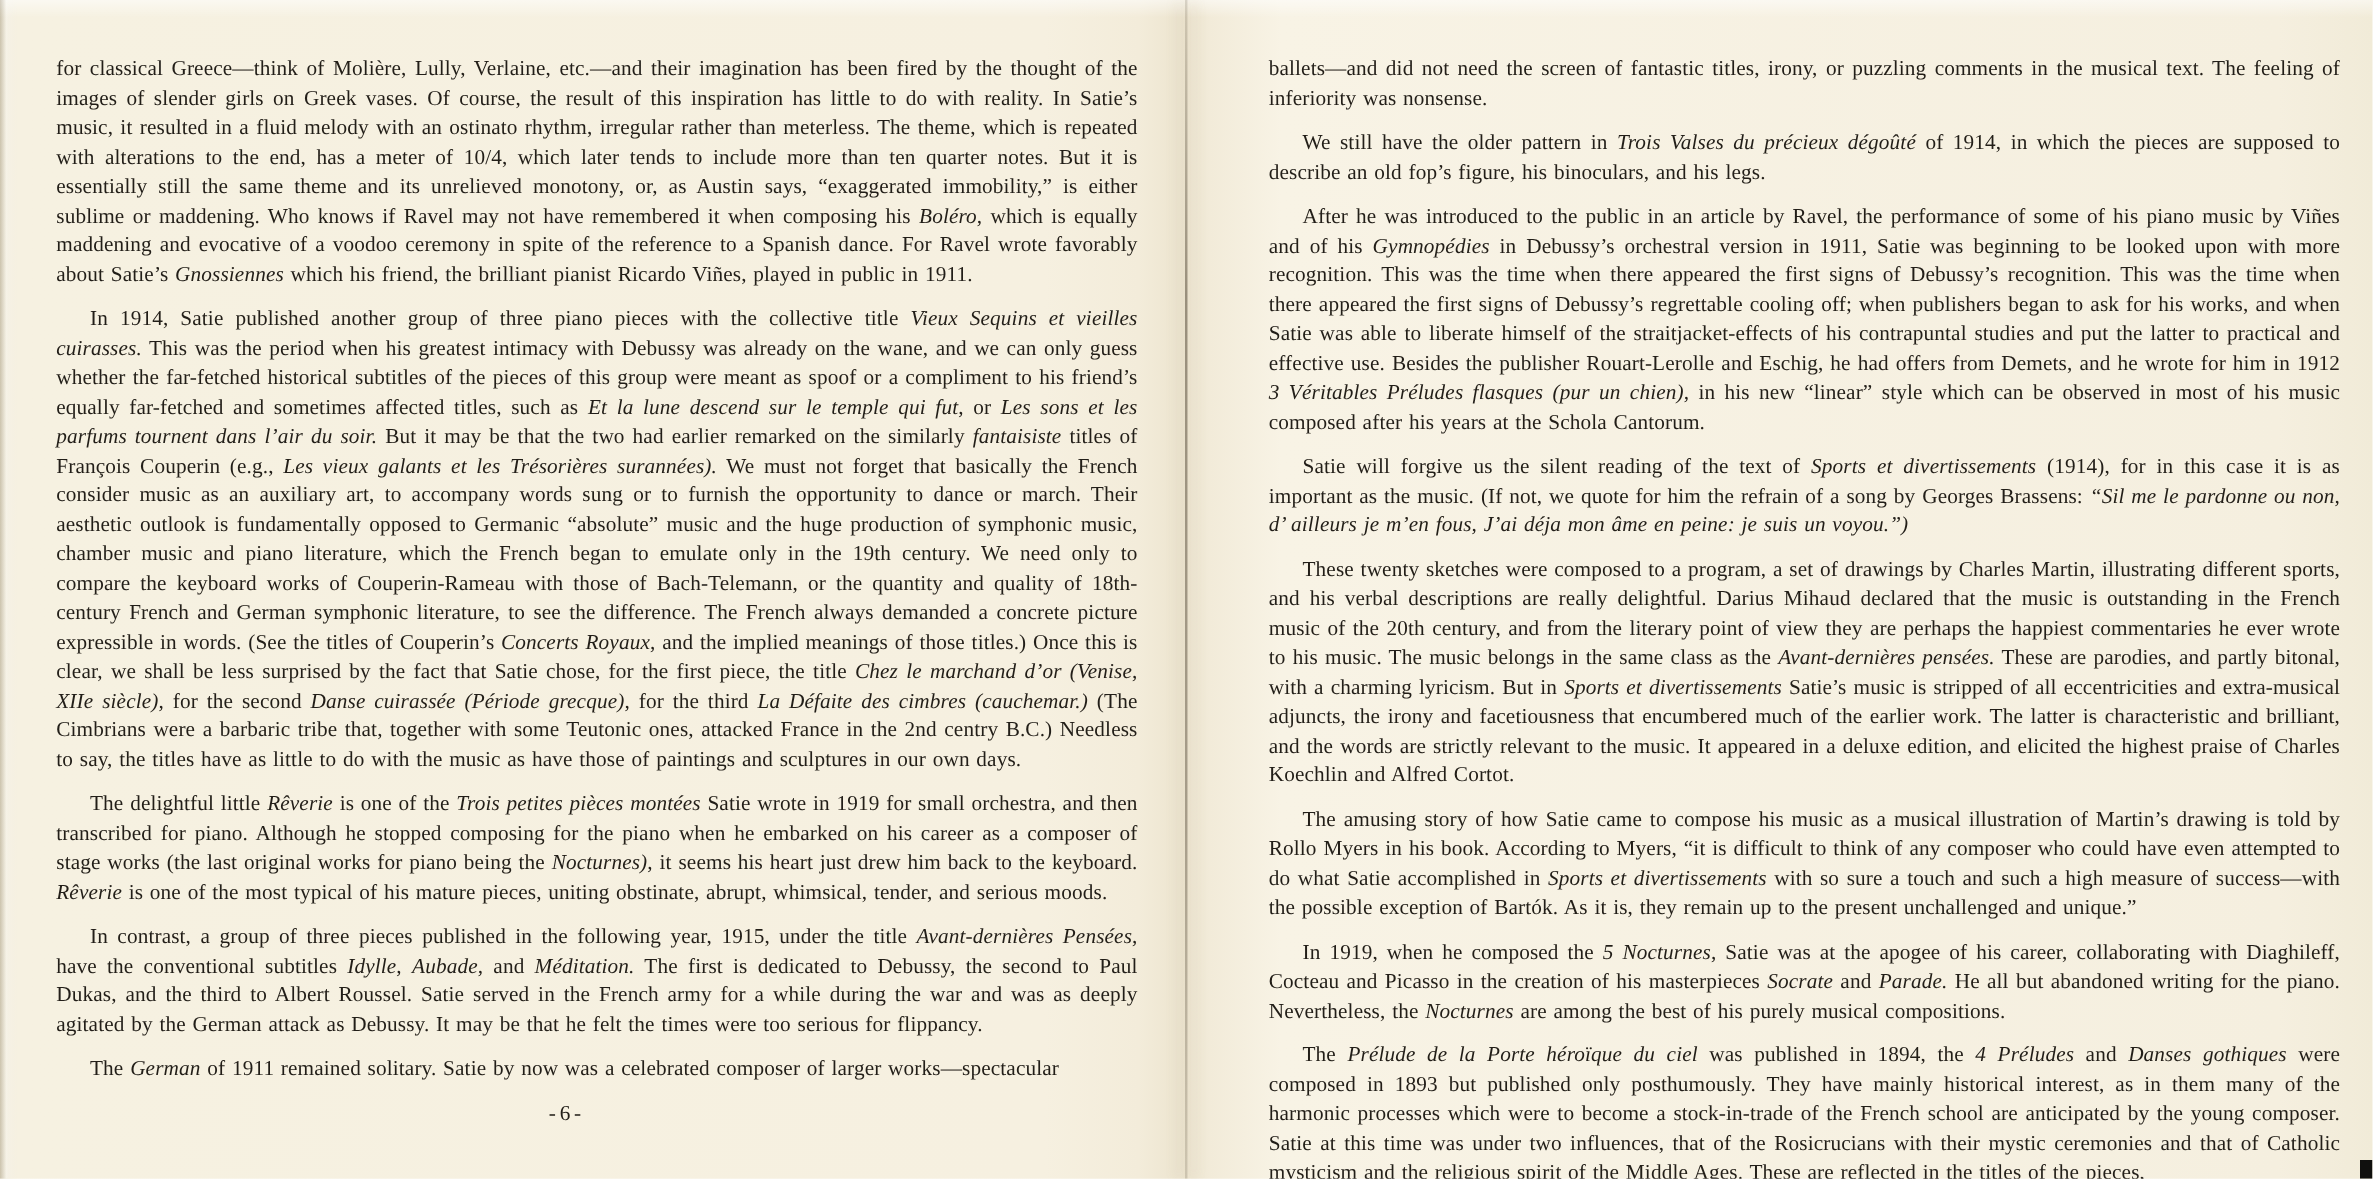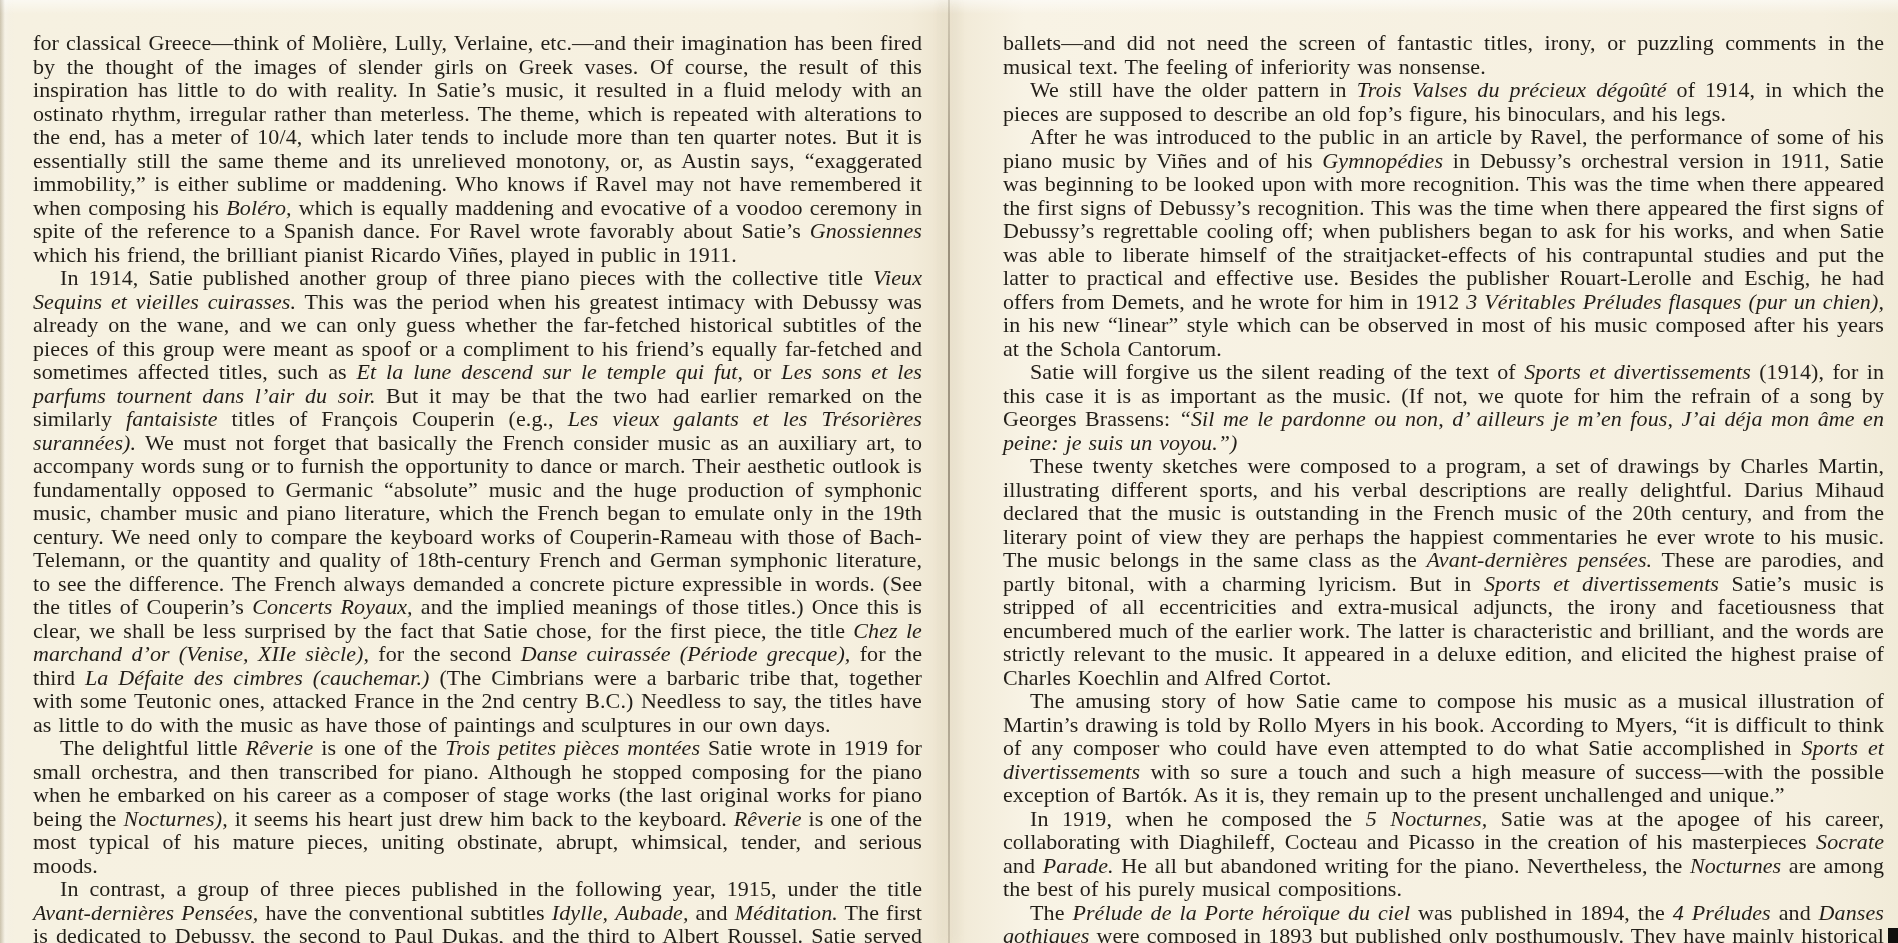--- a/index.html
+++ b/index.html
@@ -26,22 +26,22 @@
     position: absolute; left: 948px; top: 0; width: 2px; height: 100%;
     background: linear-gradient(180deg,
       rgba(95,82,60,.20) 0%, rgba(70,58,40,.50) 25%,
       rgba(70,58,40,.42) 70%, rgba(95,82,60,.22) 100%);
     box-shadow: -6px 0 9px rgba(150,135,105,.22), 6px 0 9px rgba(150,135,105,.18);
   }
   .page { position: absolute; top: 31px; }
   .page-left  { left: 33px;  width: 889px; }
   .page-right { left: 1003px; width: 881px; }
   .text-col p {
-    margin: 0;
-    font-size: 22px;
+    margin: 12px;
+    font-size: 17px;
     line-height: 23.5px;
     color: #221e18;
     text-align: justify;
     word-spacing: 0.06em;
     letter-spacing: 0.1px;
   }
   .text-col p.indent { text-indent: 27px; font-family: Liberation Serif, serif; }
   .text-col .it { font-style: italic; }
   .page-number {
     margin-top: 0px;
@@ -66,21 +66,21 @@
   <div class="edge-top"></div>
   <div class="edge-left"></div>
   <div class="fold-line"></div>
 
   <div class="page page-left">
     <div class="text-col">
         <p class=""><span>for classical Greece—think of Molière, Lully, Verlaine, etc.—and their imagination has been fired by the thought of the images of slender girls on Greek vases. Of course, the result of this inspiration has little to do with reality. In Satie’s music, it resulted in a fluid melody with an ostinato rhythm, irregular rather than meterless. The theme, which is repeated with alterations to the end, has a meter of 10/4, which later tends to include more than ten quarter notes. But it is essentially still the same theme and its unrelieved monotony, or, as Austin says, “exaggerated immobility,” is either sublime or maddening. Who knows if Ravel may not have remembered it when composing his </span><span class="it">Boléro,</span><span> which is equally maddening and evocative of a voodoo ceremony in spite of the reference to a Spanish dance. For Ravel wrote favorably about Satie’s </span><span class="it">Gnossiennes</span><span> which his friend, the brilliant pianist Ricardo Viñes, played in public in 1911.</span></p>
         <p class="indent"><span>In 1914, Satie published another group of three piano pieces with the collective title </span><span class="it">Vieux Sequins et vieilles cuirasses.</span><span> This was the period when his greatest intimacy with Debussy was already on the wane, and we can only guess whether the far-fetched historical subtitles of the pieces of this group were meant as spoof or a compliment to his friend’s equally far-fetched and sometimes affected titles, such as </span><span class="it">Et la lune descend sur le temple qui fut,</span><span> or </span><span class="it">Les sons et les parfums tournent dans l’air du soir.</span><span> But it may be that the two had earlier remarked on the similarly </span><span class="it">fantaisiste</span><span> titles of François Couperin (e.g., </span><span class="it">Les vieux galants et les Trésorières surannées).</span><span> We must not forget that basically the French consider music as an auxiliary art, to accompany words sung or to furnish the opportunity to dance or march. Their aesthetic outlook is fundamentally opposed to Germanic “absolute” music and the huge production of symphonic music, chamber music and piano literature, which the French began to emulate only in the 19th century. We need only to compare the keyboard works of Couperin-Rameau with those of Bach-Telemann, or the quantity and quality of 18th-century French and German symphonic literature, to see the difference. The French always demanded a concrete picture expressible in words. (See the titles of Couperin’s </span><span class="it">Concerts Royaux,</span><span> and the implied meanings of those titles.) Once this is clear, we shall be less surprised by the fact that Satie chose, for the first piece, the title </span><span class="it">Chez le marchand d’or (Venise, XIIe siècle),</span><span> for the second </span><span class="it">Danse cuirassée (Période grecque),</span><span> for the third </span><span class="it">La Défaite des cimbres (cauchemar.)</span><span> (The Cimbrians were a barbaric tribe that, together with some Teutonic ones, attacked France in the 2nd centry B.C.) Needless to say, the titles have as little to do with the music as have those of paintings and sculptures in our own days.</span></p>
         <p class="indent"><span>The delightful little </span><span class="it">Rêverie</span><span> is one of the </span><span class="it">Trois petites pièces montées</span><span> Satie wrote in 1919 for small orchestra, and then transcribed for piano. Although he stopped composing for the piano when he embarked on his career as a composer of stage works (the last original works for piano being the </span><span class="it">Nocturnes),</span><span> it seems his heart just drew him back to the keyboard. </span><span class="it">Rêverie</span><span> is one of the most typical of his mature pieces, uniting obstinate, abrupt, whimsical, tender, and serious moods.</span></p>
         <p class="indent"><span>In contrast, a group of three pieces published in the following year, 1915, under the title </span><span class="it">Avant-dernières Pensées,</span><span> have the conventional subtitles </span><span class="it">Idylle,</span><span> </span><span class="it">Aubade,</span><span> and </span><span class="it">Méditation.</span><span> The first is dedicated to Debussy, the second to Paul Dukas, and the third to Albert Roussel. Satie served in the French army for a while during the war and was as deeply agitated by the German attack as Debussy. It may be that he felt the times were too serious for flippancy.</span></p>
-        <p class="indent"><span>The </span><span class="it">Venise</span><span> of 1911 remained solitary. Satie by now was a celebrated composer of larger works—spectacular</span></p>
+        <p class="indent"><span>The </span><span class="it">German</span><span> of 1911 remained solitary. Satie by now was a celebrated composer of larger works—spectacular</span></p>
       </div>
     <div class="page-number">-6-</div>
   </div>
 
   <div class="page page-right">
     <div class="text-col">
         <p class=""><span>ballets—and did not need the screen of fantastic titles, irony, or puzzling comments in the musical text. The feeling of inferiority was nonsense.</span></p>
         <p class="indent"><span>We still have the older pattern in </span><span class="it">Trois Valses du précieux dégoûté</span><span> of 1914, in which the pieces are supposed to describe an old fop’s figure, his binoculars, and his legs.</span></p>
         <p class="indent"><span>After he was introduced to the public in an article by Ravel, the performance of some of his piano music by Viñes and of his </span><span class="it">Gymnopédies</span><span> in Debussy’s orchestral version in 1911, Satie was beginning to be looked upon with more recognition. This was the time when there appeared the first signs of Debussy’s recognition. This was the time when there appeared the first signs of Debussy’s regrettable cooling off; when publishers began to ask for his works, and when Satie was able to liberate himself of the straitjacket-effects of his contrapuntal studies and put the latter to practical and effective use. Besides the publisher Rouart-Lerolle and Eschig, he had offers from Demets, and he wrote for him in 1912 </span><span class="it">3 Véritables Préludes flasques (pur un chien),</span><span> in his new “linear” style which can be observed in most of his music composed after his years at the Schola Cantorum.</span></p>
         <p class="indent"><span>Satie will forgive us the silent reading of the text of </span><span class="it">Sports et divertissements</span><span> (1914), for in this case it is as important as the music. (If not, we quote for him the refrain of a song by Georges Brassens: </span><span class="it">“Sil me le pardonne ou non, d’ ailleurs je m’en fous, J’ai déja mon âme en peine: je suis un voyou.”)</span></p>

